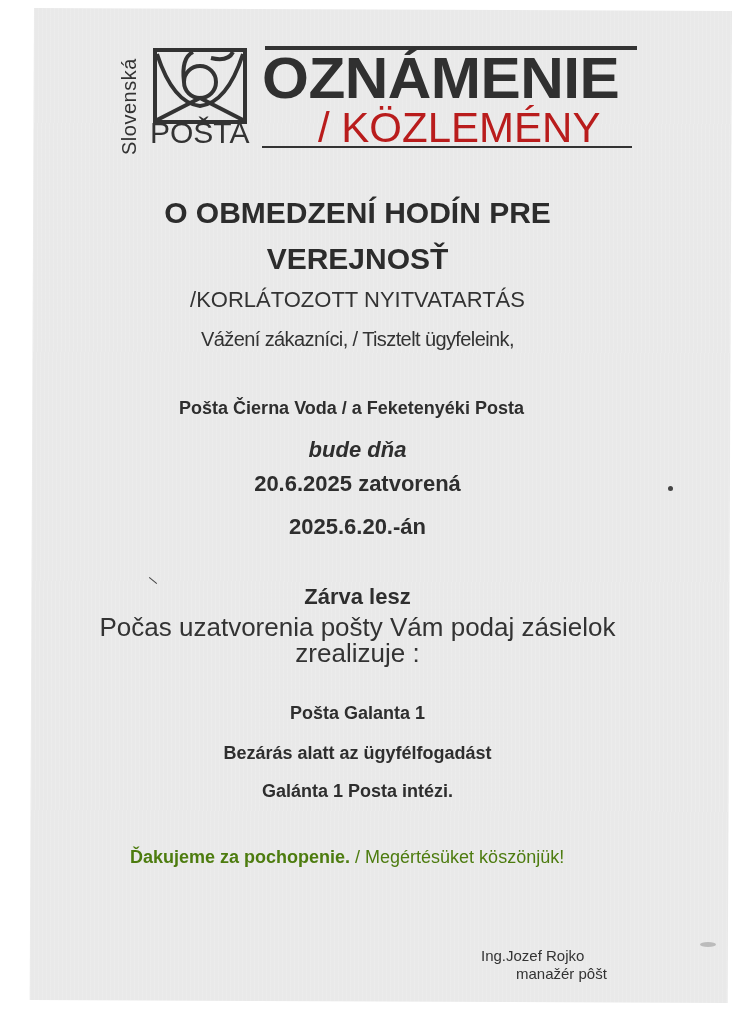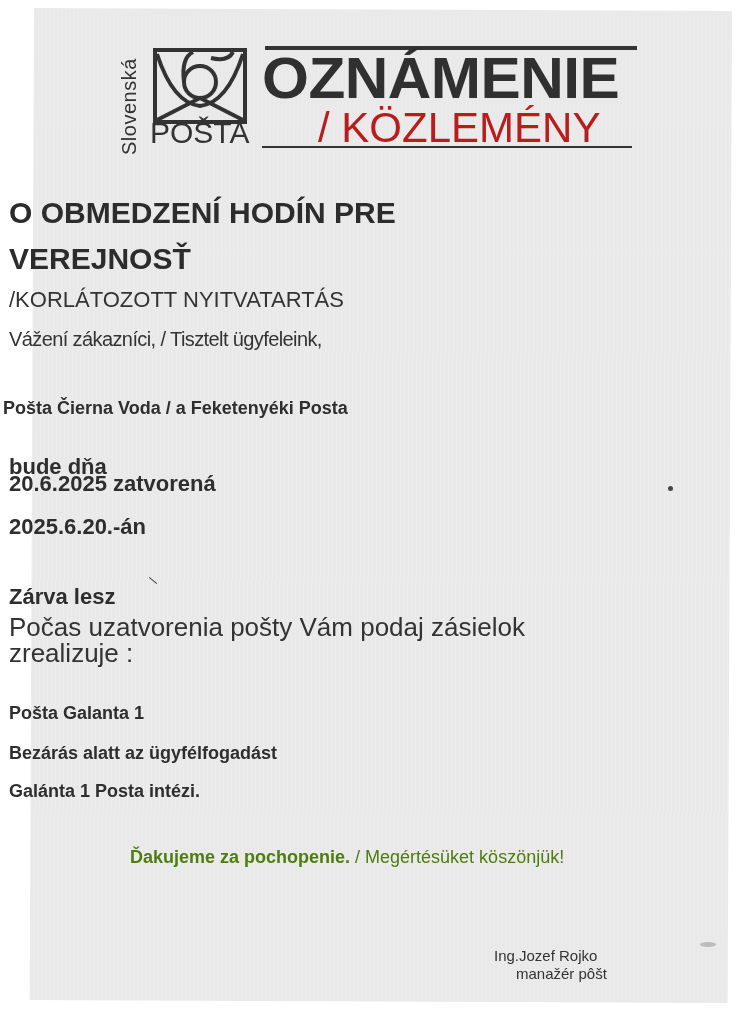--- a/index.html
+++ b/index.html
@@ -5,21 +5,21 @@
   html, body { margin:0; padding:0; background:#ffffff; }
   body { width:745px; height:1024px; position:relative; overflow:hidden; font-family:"Liberation Sans", sans-serif; color:#2a2a2a; }
   .paper {
     position:absolute; left:34px; top:8px; width:698px; height:992px;
     background:#e9e9e9;
     background-image: repeating-linear-gradient(90deg, rgba(255,255,255,0.12) 0 1px, rgba(0,0,0,0) 1px 4px);
     transform: rotate(0.25deg);
     transform-origin: top left;
   }
   .abs { position:absolute; white-space:nowrap; }
-  .center { position:absolute; left:0; width:715px; white-space:nowrap;margin-left:9px; }
+  .center { position:absolute; left:0; width:715px; text-align:center; white-space:nowrap; }
   .logo-side {
     position:absolute; left:118px; top:155px; transform-origin:left top; transform:rotate(-90deg);
     font-size:20px; color:#333; letter-spacing:0.5px;
   }
   .logo-box { position:absolute; left:153px; top:48px; width:94px; height:76px; }
   .logo-posta { position:absolute; left:150px; top:116px; font-size:30px; color:#333; letter-spacing:0px; }
   .title-rule { position:absolute; left:265px; top:46px; width:372px; height:4px; background:#333; }
   .title { position:absolute; left:262px; top:44px; font-size:58px; font-weight:bold; color:#303030; letter-spacing:-0.5px; transform:scaleX(1.04); transform-origin:left top; }
   .subtitle { position:absolute; left:318px; top:104px; font-size:42px; color:#b91c1c; }
   .subtitle-rule { position:absolute; left:262px; top:146px; width:370px; height:2px; background:#333; }
@@ -54,34 +54,34 @@
 <div class="title">OZNÁMENIE</div>
 <div class="subtitle">/ KÖZLEMÉNY</div>
 <div class="subtitle-rule"></div>
 
 <div class="center h1" style="top:196px;">O OBMEDZENÍ HODÍN PRE</div>
 <div class="center h1" style="top:242px;">VEREJNOSŤ</div>
 <div class="center h2" style="top:287px;">/KORLÁTOZOTT  NYITVATARTÁS</div>
 <div class="center h3" style="top:328px;">Vážení zákazníci, / Tisztelt ügyfeleink,</div>
 
 <div class="center b18" style="top:398px; left:-6px;">Pošta Čierna Voda / a Feketenyéki Posta</div>
-<div class="center b22" style="top:454px;">bude dňa</div>
+<div class="center b22" style="top:437px;font-style:italic;">bude dňa</div>
 <div class="center b22" style="top:471px;">20.6.2025 zatvorená</div>
 <div class="center b22" style="top:514px;">2025.6.20.-án</div>
 
 <div class="center b22" style="top:584px;">Zárva lesz</div>
 <div class="center n22" style="top:612px;">Počas uzatvorenia pošty Vám podaj zásielok</div>
 <div class="center n22" style="top:638px;">zrealizuje :</div>
 
 <div class="center b18" style="top:703px;">Pošta Galanta 1</div>
 <div class="center b18" style="top:743px;">Bezárás alatt az ügyfélfogadást</div>
 <div class="center b18" style="top:781px;">Galánta 1 Posta intézi.</div>
 
 <div class="abs" style="left:130px; top:847px; font-size:18px; color:#4d7c0f;">
   <span style="font-weight:bold;">Ďakujeme za pochopenie.</span><span> / Megértésüket köszönjük!</span>
 </div>
 
-<div class="abs sig" style="left:494px; top:947px;">Ing.Jozef Rojko</div>
+<div class="abs sig" style="left:481px; top:947px;">Ing.Jozef Rojko</div>
 <div class="abs sig" style="left:516px; top:965px;">manažér pôšt</div>
 
 <div class="speck" style="left:668px; top:486px; width:5px; height:5px;"></div>
 <div class="speck" style="left:700px; top:942px; width:16px; height:5px; background:#bbb;"></div>
 <div class="abs" style="left:148px; top:580px; width:10px; height:1px; background:#444; transform:rotate(40deg);"></div>
 
 </body></html>

